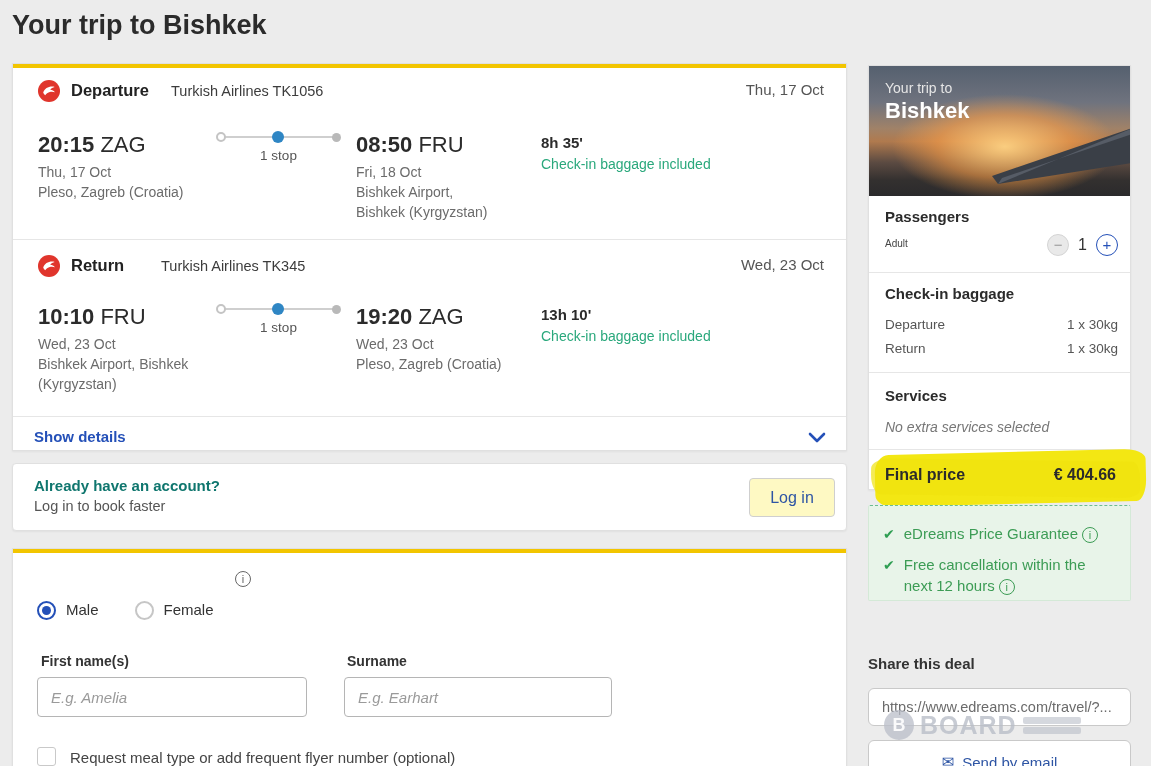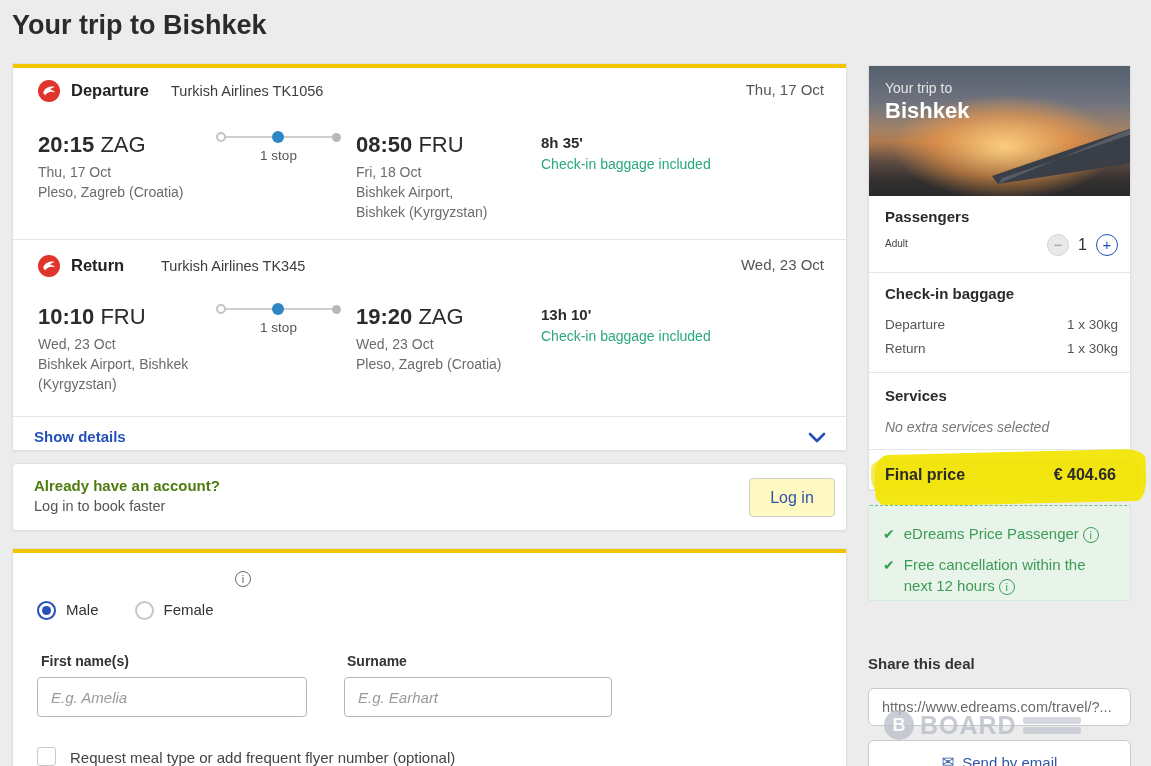--- a/index.html
+++ b/index.html
@@ -32,21 +32,21 @@
   .tl-start { left:0; top:6px; width:10px; height:10px; background:#fff; border:2px solid #c4c4c4; }
   .tl-stop { left:56px; top:5px; width:12px; height:12px; background:#2f86c4; }
   .tl-end { right:0; top:7px; width:9px; height:9px; background:#b9b9b9; }
   .tl-label { position:absolute; top:22px; width:100%; text-align:center; font-size:13.5px; color:#555; }
 
   .show-details { font-size:15px; font-weight:700; color:#2450b8; cursor:pointer; }
   .chev { position:absolute; right:20px; top:368px; width:18px; height:12px; cursor:pointer; }
 
   
   .login { left:12px; top:463px; width:835px; height:68px; border-radius:4px; }
-  .login-q { position:absolute; left:21px; top:13px; font-size:15px; font-weight:700; color:#4d7c0f; }
+  .login-q { position:absolute; left:21px; top:13px; font-size:15px; font-weight:700; color:#0f766e; }
   .login-s { position:absolute; left:21px; top:34px; font-size:14.5px; color:#555; }
   .login-btn { position:absolute; right:11px; top:14px; width:86px; height:39px; background:#fef9c3; border:1px solid #cfcfcf; border-radius:4px; color:#2e55a4; font-size:16px; font-family:inherit; cursor:pointer; }
 
   
   .pass { left:12px; top:548px; width:835px; height:240px; }
   .pass-title { position:absolute; left:21px; top:16px; font-size:20px; font-weight:700; color:#222; }
   .pass-type { font-size:15px; font-weight:400; color:#666; margin-left:8px; }
   .info-i { display:inline-block; width:16px; height:16px; border:1px solid currentColor; border-radius:50%; font-size:11px; line-height:15px; text-align:center; font-style:normal; vertical-align:middle; }
   .pass-info { position:absolute; left:222px; top:22px; color:#666; cursor:pointer; }
   .radio-row { position:absolute; left:24px; top:52px; display:flex; gap:10px; }
@@ -241,21 +241,21 @@
     <div class="hl"></div>
     <div class="hl2"></div>
     <div class="final-label">Final price</div>
     <div class="final-value">€ 404.66</div>
   </div>
 </div>
 
 <div class="abs green-panel">
   <div class="g-row" style="top:17px;">
     <span class="g-check">✔</span>
-    <span><span>eDreams Price Passenger</span><span class="g-info info-i">i</span></span>
+    <span><span>eDreams Price Guarantee</span><span class="g-info info-i">i</span></span>
   </div>
   <div class="g-row" style="top:48px;">
     <span class="g-check">✔</span>
     <span style="max-width:210px;"><span>Free cancellation within the next 12 hours</span><span class="g-info info-i">i</span></span>
   </div>
 </div>
 
 <div class="abs share-h">Share this deal</div>
 <input class="abs url-box" readonly="" value="https://www.edreams.com/travel/?..." style="">
 <button class="abs send-btn">

